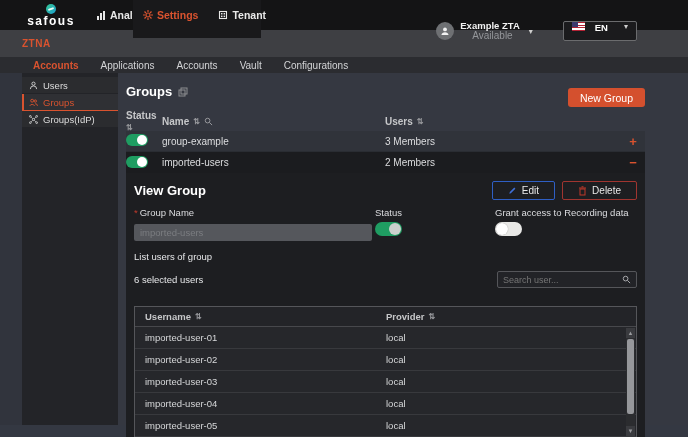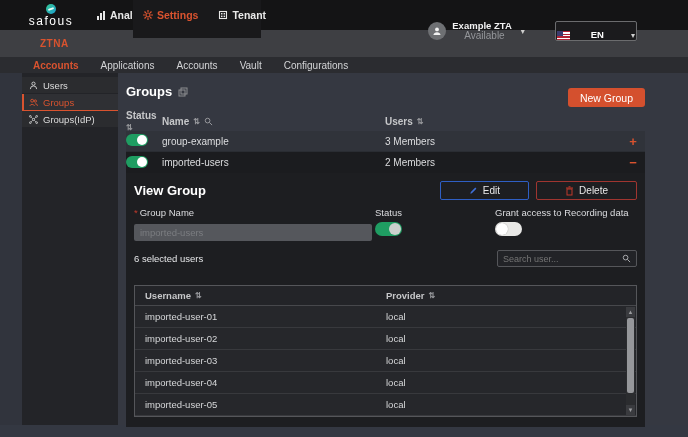--- a/index.html
+++ b/index.html
@@ -5,43 +5,43 @@
   * { margin:0; padding:0; box-sizing:border-box; }
   html,body { width:688px; height:437px; }
   body { font-family:"Liberation Sans", sans-serif; background:#343842; overflow:hidden; }
   .screen { position:relative; width:688px; height:437px; }
 
   
   .topbar { position:relative; height:30px; background:#141415; display:flex; align-items:center; z-index:5; }
   .brand { display:flex; flex-direction:column; align-items:center; margin-left:22px; width:58px; }
   .brand-icon { width:10px; height:10px; border-radius:50%; background:linear-gradient(135deg,#35c792,#1c9fd0); position:relative; margin-bottom:1px; }
   .brand-icon:after { content:""; position:absolute; left:2px; top:4px; width:6px; height:2px; border-radius:2px; background:#eafff7; transform:rotate(-20deg); }
-  .brand-text { color:#fff; font-weight:normal; font-size:12px; letter-spacing:1.5px; line-height:12px; }
+  .brand-text { color:#fff; font-weight:bold; font-size:12px; letter-spacing:1.5px; line-height:12px; }
   .topnav-item { display:flex; align-items:center; gap:4px; color:#e8e8e8; font-size:10.5px; font-weight:bold; padding:0 10px; height:30px; cursor:pointer; }
   .topnav-item .tn-icon { display:flex; align-items:center; }
   .topnav-item.analytics { margin-left:6px; }
   .tab-protrusion { position:absolute; left:133px; top:0; height:38px; width:128px; background:#19191b; display:flex; align-items:flex-start; }
   .tab-protrusion .topnav-item { height:30px; }
   .topnav-item.settings { color:#d9532f; }
   .top-right { position:absolute; right:51px; top:16px; height:30px; display:flex; align-items:center; gap:10px; }
   .user-chip { display:flex; align-items:center; gap:6px; cursor:pointer; margin-right:20px; }
   .avatar { width:18px; height:18px; border-radius:50%; background:#6e7073; display:flex; align-items:center; justify-content:center; }
   .user-lines { display:flex; flex-direction:column; line-height:10px; }
   .user-name { color:#f2f2f2; font-size:9.5px; font-weight:bold; }
   .user-status { color:#94969a; font-size:10px;margin-left:12px; }
   .caret { color:#cfcfcf; font-size:8px; margin-left:3px; }
-  .lang-box { display:flex; align-items:flex-end; gap:21px; border:1px solid #6b6c6e; border-radius:2px; height:20px; padding:0 1px; cursor:pointer; background:#1b1b1d; }
+  .lang-box { display:flex; align-items:flex-start; gap:10px; border:1px solid #6b6c6e; border-radius:2px; height:20px; padding:0 8px; cursor:pointer; background:#1b1b1d; }
   .flag { width:13px; height:9px; position:relative; background:repeating-linear-gradient(180deg,#b22234 0 1.3px,#ffffff 1.3px 2.6px); }
   .flag:after { content:""; position:absolute; left:0; top:0; width:6px; height:5px; background:#3c3b6e; }
   .lang-label { color:#fff; font-size:9.5px; font-weight:bold; }
   .lang-box .caret { margin-left:6px; }
 
   
   .ztna-bar { height:27px; background:#3e3f43; display:flex; align-items:center; }
-  .ztna-label { color:#d9532f; font-size:10px; font-weight:bold; letter-spacing:.5px; margin-left:40px; }
+  .ztna-label { color:#d9532f; font-size:10px; font-weight:bold; letter-spacing:.5px; margin-left:22px; }
 
   
   .tabbar { height:16px; background:#2b2c30; display:flex; align-items:stretch; padding-left:22px; gap:0; }
   .tab { display:flex; align-items:center; padding:8px 11px; font-size:10px; color:#d3d4d6; cursor:pointer; border-bottom:2px solid transparent; }
   .tab.active { color:#d9532f; border-bottom-color:#d9532f; font-weight:bold; }
 
   
   .content { display:flex; height:352px; }
   .leftstrip { width:22px; background:#31343d; }
   .sidebar { width:96px; background:#232428; display:flex; flex-direction:column; padding-top:4px; }
@@ -74,21 +74,21 @@
   .toggle.big.on:after { width:12px; height:12px; background:#ccd0cd; }
   .toggle.off { background:#e8e8e6; }
   .toggle.off:after { content:""; position:absolute; left:1px; top:1px; width:12px; height:12px; border-radius:50%; background:#fff; box-shadow:0 0 1px rgba(0,0,0,.4); }
   .expander { color:#d9532f; font-size:13px; font-weight:bold; line-height:13px; cursor:pointer; }
 
   
   .detail { padding:8px 8px 10px 8px; }
   .detail-head { display:flex; align-items:center; justify-content:space-between; }
   .detail-title { color:#ffffff; font-size:13px; font-weight:bold; }
   .detail-btns { display:flex; gap:7px; }
-  .btn-outline { display:flex; align-items:center; gap:5px; height:19px; padding:0 28px; background:#1d1e21; border-radius:2px; font-size:10px; color:#e8e8e8; cursor:pointer; }
+  .btn-outline { display:flex; align-items:center; gap:5px; height:19px; padding:0 15px; background:#1d1e21; border-radius:2px; font-size:10px; color:#e8e8e8; cursor:pointer; }
   .btn-edit { border:1px solid #2f5fc4; }
   .btn-delete { border:1px solid #a03530; }
 
   .fields { display:flex; margin-top:7px; }
   .f-col1 { width:241px; }
   .f-col2 { width:120px; }
   .f-col3 { flex:1; }
   .f-label { color:#dcdde0; font-size:9.5px; margin-bottom:4px; display:block; }
   .req { color:#c0392b; margin-right:2px; }
   .gname-input { width:238px; height:17px; background:#55575c; border:none; border-radius:2px; color:#7b7d81; font-size:9.5px; padding:0 6px; font-family:"Liberation Sans",sans-serif; }
@@ -336,20 +336,21 @@
               <div class="f-col2">
                 <span class="f-label">Status</span>
                 <span class="toggle big on"></span>
               </div>
               <div class="f-col3">
                 <span class="f-label">Grant access to Recording data</span>
                 <span class="toggle big off"></span>
               </div>
             </div>
 
+            <div class="list-label">List users of group</div>
 
             <div class="select-row">
               <span class="selected-count">6 selected users</span>
               <div class="search-box">
                 <input placeholder="Search user..." style="">
                 <span>
                   <svg width="9" height="9" viewBox="0 0 10 10">
                       <circle cx="4" cy="4" r="2.6" fill="none" stroke="#a9aaad" stroke-width="1.1"></circle>
                       <line x1="6" y1="6" x2="9" y2="9" stroke="#a9aaad" stroke-width="1.1"></line>
                     </svg>

